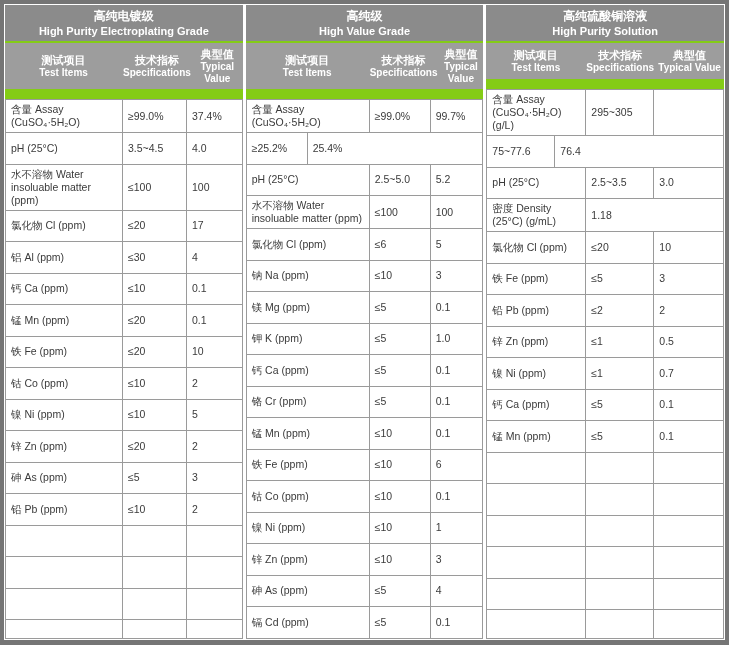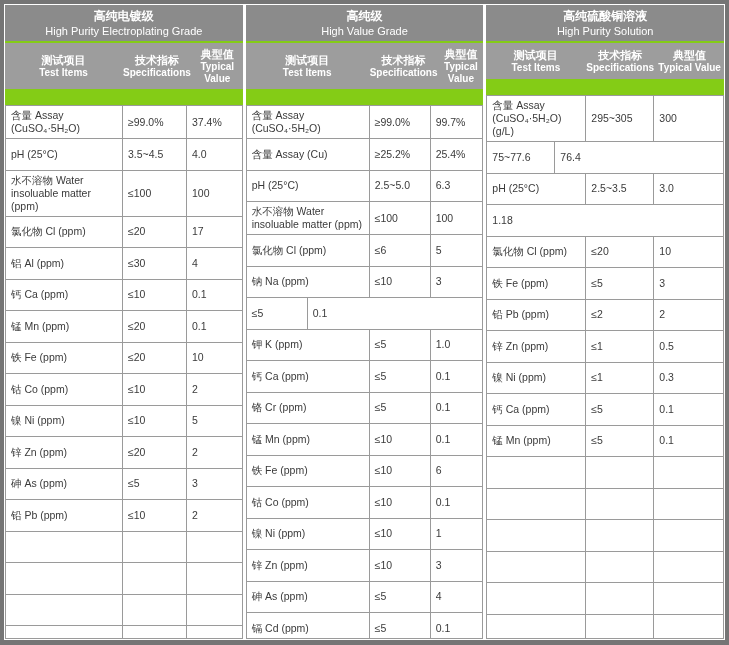--- a/index.html
+++ b/index.html
@@ -14,24 +14,24 @@
     border-bottom-width:5px;
     padding:1px;
   }
   .groups{display:flex;gap:3px;width:100%;height:100%}
   .group{flex:1 1 0;display:flex;flex-direction:column;min-width:0;background:#84cc16}
   .g-head{
     flex:0 0 auto;background:var(--group-header-bg,#8b8b8b);color:var(--header-text,#ffffff);
     text-align:center;padding:4px 2px 3px;margin-bottom:2px;
   }
   .g-zh{font-size:12px;font-weight:700;line-height:15px}
-  .g-en{font-size:11px;font-weight:400;line-height:14px}
+  .g-en{font-size:11px;font-weight:700;line-height:14px}
   .c-head{
     flex:0 0 auto;display:flex;background:var(--column-header-bg,#9d9d9d);
-    color:var(--header-text,#ffffff);margin-bottom:16px;min-height:36px;
+    color:var(--header-text,#ffffff);margin-bottom:10px;min-height:36px;
   }
   .hcell{display:flex;flex-direction:column;align-items:center;justify-content:center;
     padding:4px 1px;box-sizing:border-box;text-align:center}
   .h-zh{font-size:11px;font-weight:700;line-height:14px}
   .h-en{font-size:10px;font-weight:700;line-height:12px}
   .rows{
     flex:1 1 auto;display:flex;flex-direction:column;
     border:1px solid var(--grid-line,#9a9a9a);overflow:hidden;background:#ffffff;
   }
   .row{flex:0 0 auto;display:flex;min-height:30.5px;border-bottom:1px solid var(--grid-line,#9a9a9a)}
@@ -181,45 +181,45 @@
             <div class="h-en">Typical Value</div>
           </div>
         </div>
     <div class="rows">
           <div class="row">
             <div class="cell c-item">含量 Assay (CuSO₄·5H₂O)</div>
             <div class="cell c-spec">≥99.0%</div>
             <div class="cell c-val">99.7%</div>
           </div>
           <div class="row">
-            <div class="cell c-item">含量 Assay (Cu)</div>
             <div class="cell c-spec">≥25.2%</div>
             <div class="cell c-val">25.4%</div>
           </div>
           <div class="row">
             <div class="cell c-item">pH  (25°C)</div>
             <div class="cell c-spec">2.5~5.0</div>
-            <div class="cell c-val">6.3</div>
+            <div class="cell c-val">5.2</div>
           </div>
           <div class="row">
             <div class="cell c-item">水不溶物 Water insoluable matter (ppm)</div>
             <div class="cell c-spec">≤100</div>
             <div class="cell c-val">100</div>
           </div>
           <div class="row">
             <div class="cell c-item">氯化物 Cl (ppm)</div>
             <div class="cell c-spec">≤6</div>
             <div class="cell c-val">5</div>
           </div>
           <div class="row">
             <div class="cell c-item">钠 Na (ppm)</div>
             <div class="cell c-spec">≤10</div>
             <div class="cell c-val">3</div>
           </div>
           <div class="row">
+            <div class="cell c-item">镁 Mg (ppm)</div>
             <div class="cell c-spec">≤5</div>
             <div class="cell c-val">0.1</div>
           </div>
           <div class="row">
             <div class="cell c-item">钾 K (ppm)</div>
             <div class="cell c-spec">≤5</div>
             <div class="cell c-val">1.0</div>
           </div>
           <div class="row">
             <div class="cell c-item">钙 Ca (ppm)</div>
@@ -290,32 +290,32 @@
           </div>
           <div class="hcell c-val">
             <div class="h-zh">典型值</div>
             <div class="h-en">Typical Value</div>
           </div>
         </div>
     <div class="rows">
           <div class="row">
             <div class="cell c-item">含量 Assay (CuSO₄·5H₂O) (g/L)</div>
             <div class="cell c-spec">295~305</div>
-            <div class="cell c-val">300</div>
           </div>
           <div class="row">
             <div class="cell c-spec">75~77.6</div>
             <div class="cell c-val">76.4</div>
           </div>
           <div class="row">
             <div class="cell c-item">pH  (25°C)</div>
             <div class="cell c-spec">2.5~3.5</div>
             <div class="cell c-val">3.0</div>
           </div>
           <div class="row">
+            <div class="cell c-item">密度 Density (25°C) (g/mL)</div>
             <div class="cell c-val">1.18</div>
           </div>
           <div class="row">
             <div class="cell c-item">氯化物 Cl (ppm)</div>
             <div class="cell c-spec">≤20</div>
             <div class="cell c-val">10</div>
           </div>
           <div class="row">
             <div class="cell c-item">铁 Fe  (ppm)</div>
             <div class="cell c-spec">≤5</div>
@@ -327,21 +327,21 @@
             <div class="cell c-val">2</div>
           </div>
           <div class="row">
             <div class="cell c-item">锌 Zn (ppm)</div>
             <div class="cell c-spec">≤1</div>
             <div class="cell c-val">0.5</div>
           </div>
           <div class="row">
             <div class="cell c-item">镍 Ni (ppm)</div>
             <div class="cell c-spec">≤1</div>
-            <div class="cell c-val">0.3</div>
+            <div class="cell c-val">0.7</div>
           </div>
           <div class="row">
             <div class="cell c-item">钙 Ca (ppm)</div>
             <div class="cell c-spec">≤5</div>
             <div class="cell c-val">0.1</div>
           </div>
           <div class="row">
             <div class="cell c-item">锰 Mn (ppm)</div>
             <div class="cell c-spec">≤5</div>
             <div class="cell c-val">0.1</div>

